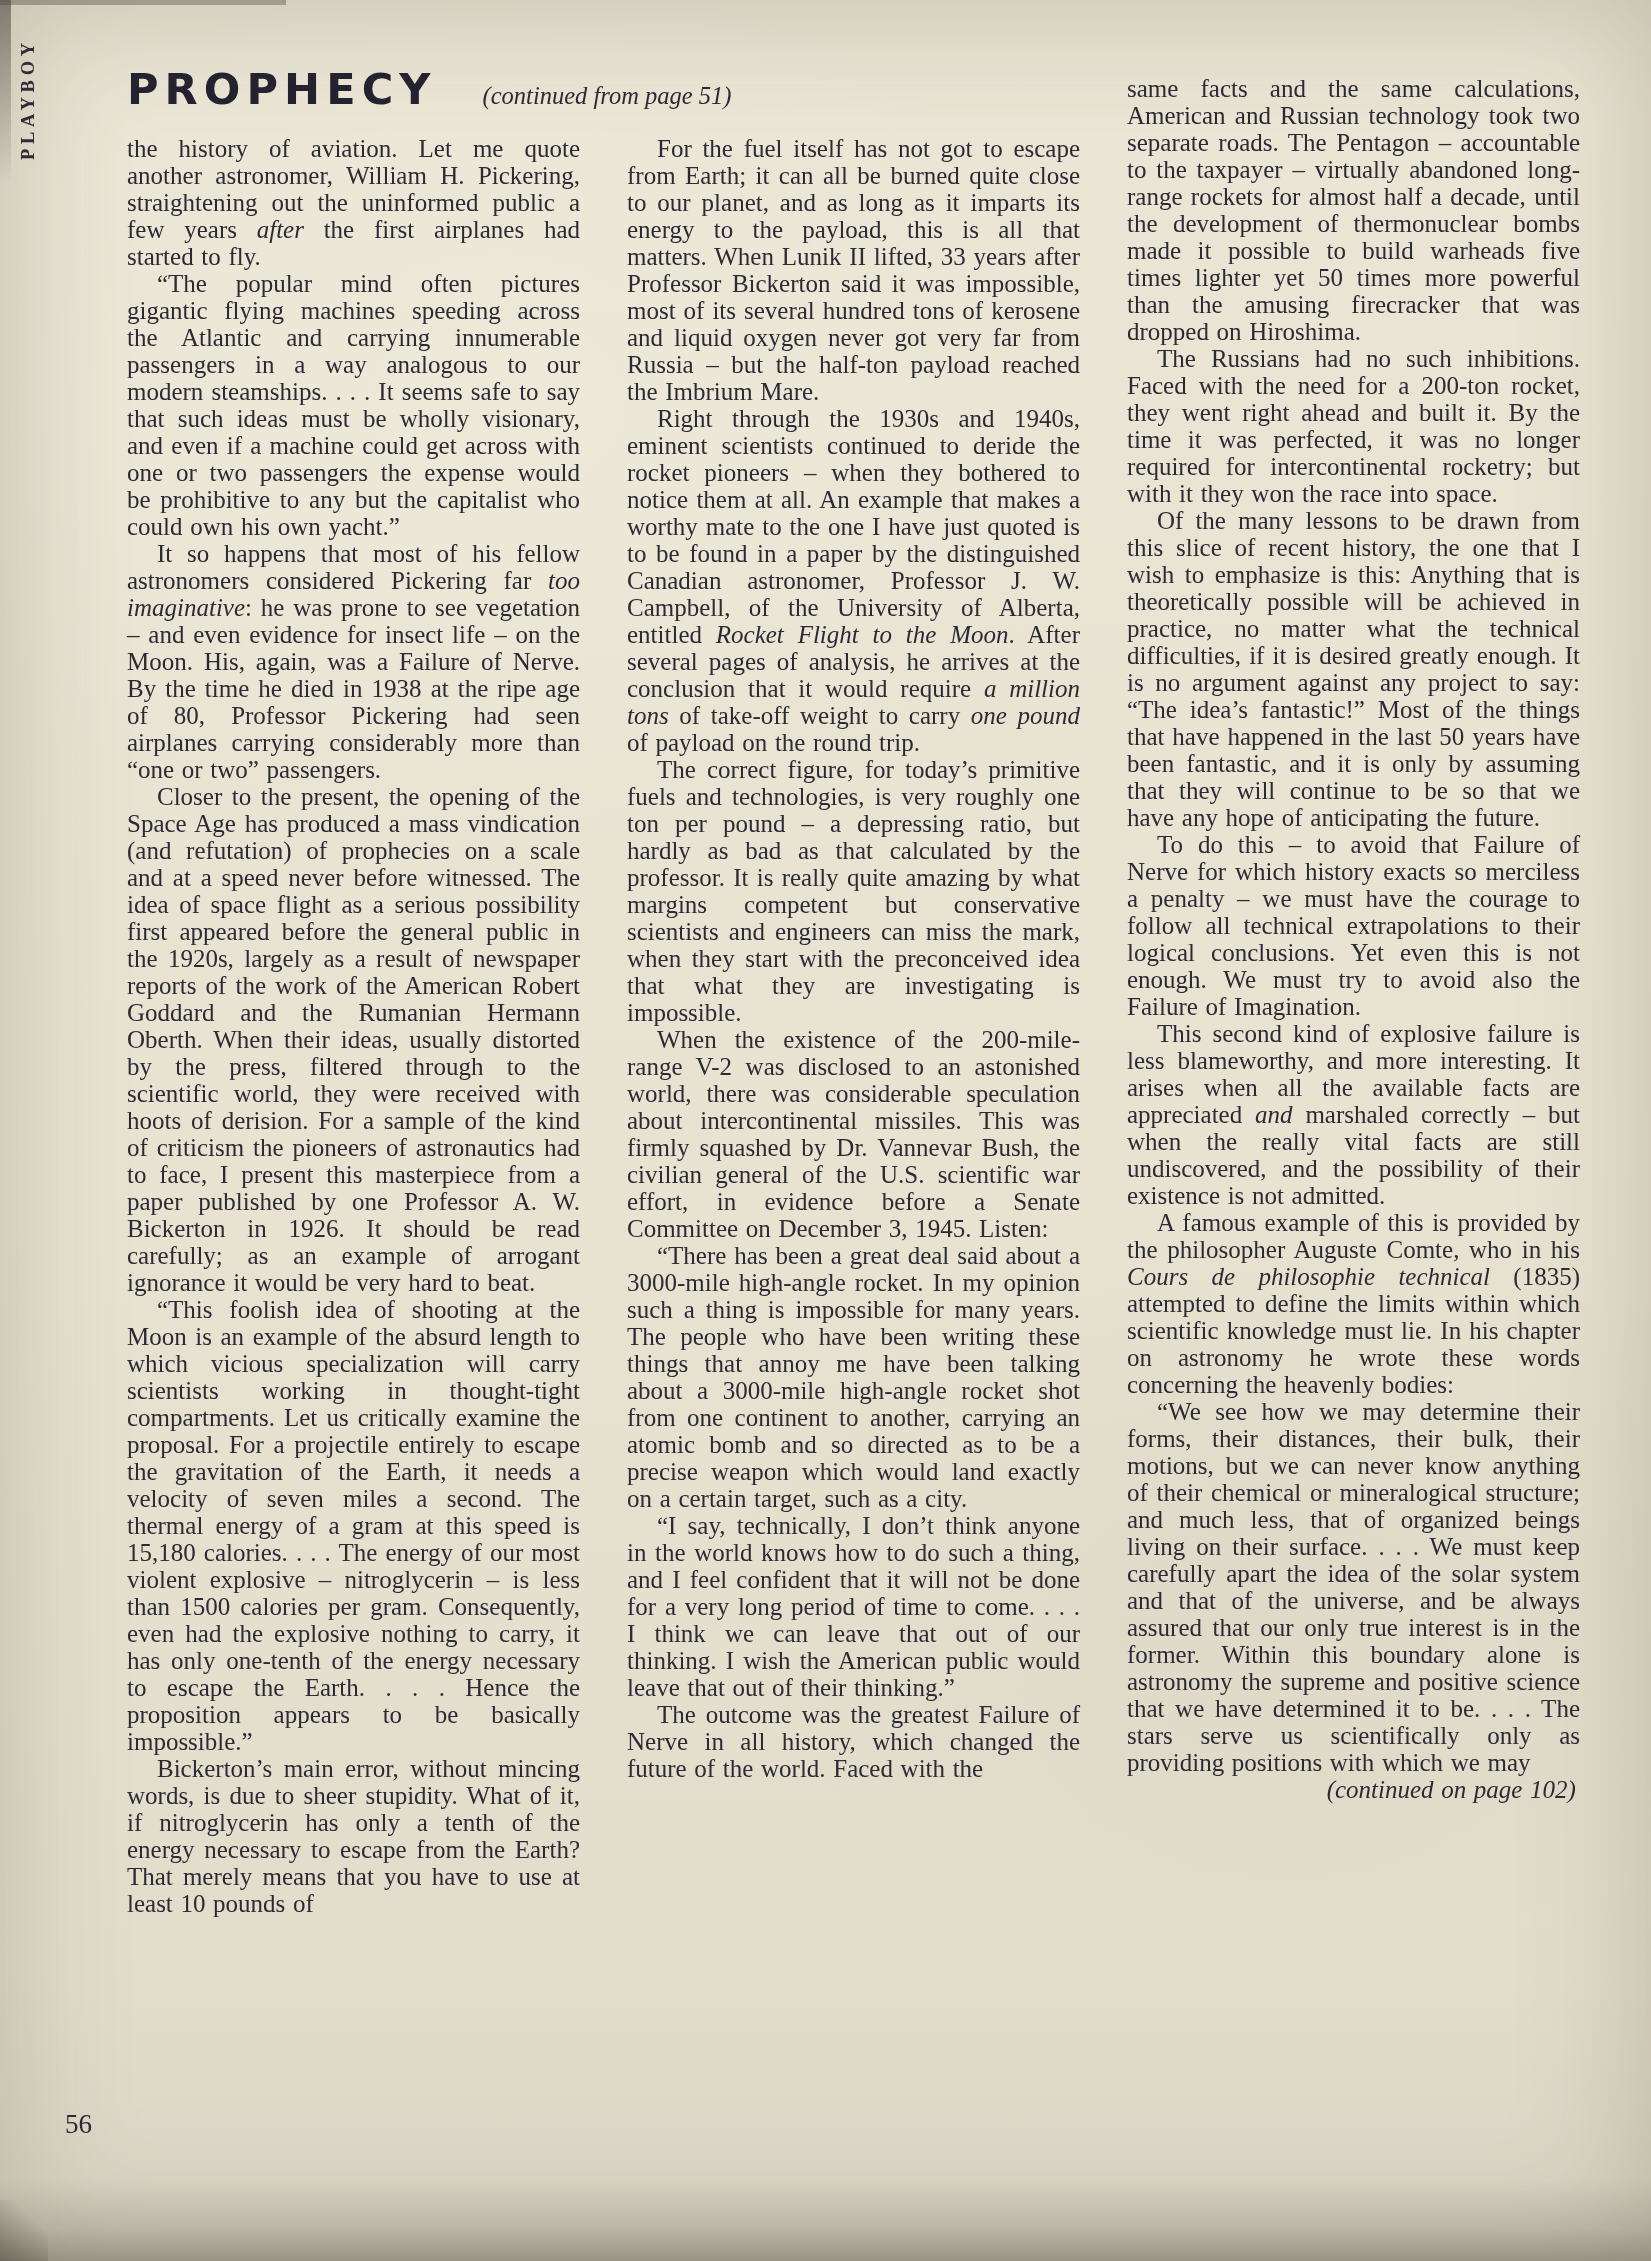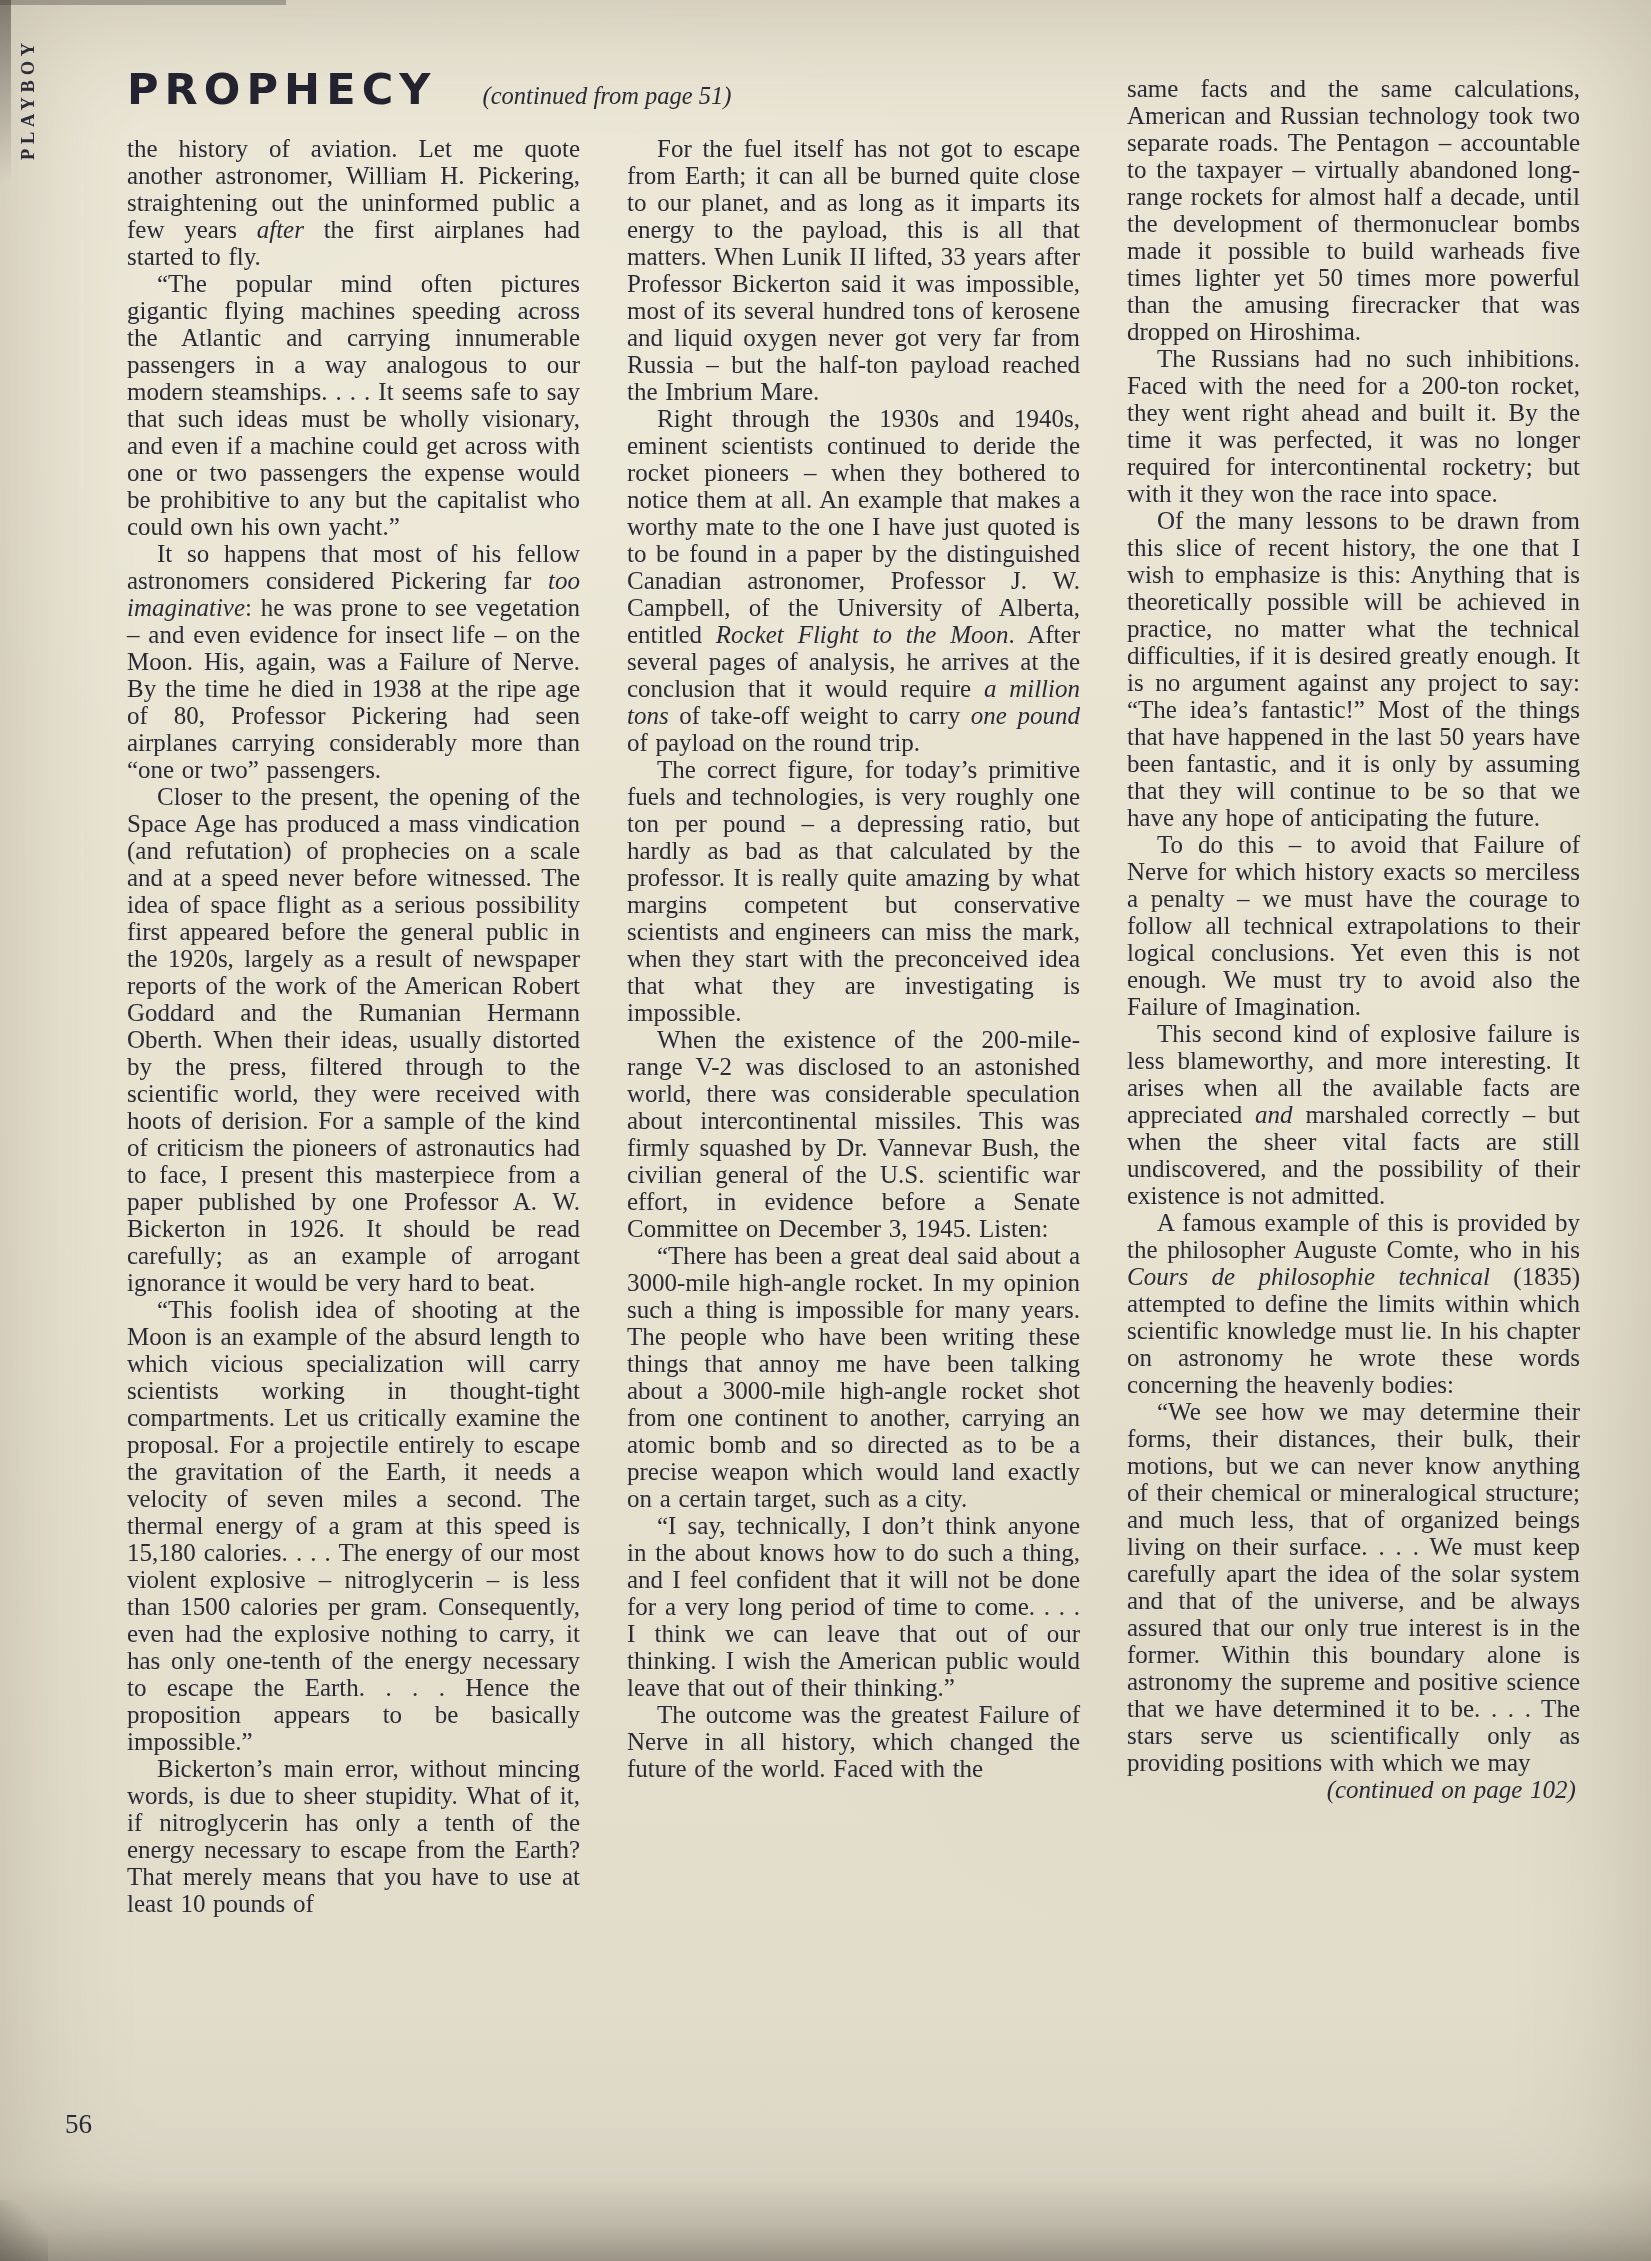--- a/index.html
+++ b/index.html
@@ -73,29 +73,29 @@
       <p class="para"><span>Closer to the present, the opening of the Space Age has produced a mass vindication (and refutation) of prophecies on a scale and at a speed never before witnessed. The idea of space flight as a serious possibility first appeared before the general public in the 1920s, largely as a result of newspaper reports of the work of the American Robert Goddard and the Rumanian Hermann Oberth. When their ideas, usually distorted by the press, filtered through to the scientific world, they were received with hoots of derision. For a sample of the kind of criticism the pioneers of astronautics had to face, I present this masterpiece from a paper published by one Professor A. W. Bickerton in 1926. It should be read carefully; as an example of arrogant ignorance it would be very hard to beat.</span></p>
       <p class="para"><span>“This foolish idea of shooting at the Moon is an example of the absurd length to which vicious specialization will carry scientists working in thought-tight compartments. Let us critically examine the proposal. For a projectile entirely to escape the gravitation of the Earth, it needs a velocity of seven miles a second. The thermal energy of a gram at this speed is 15,180 calories. . . . The energy of our most violent explosive – nitroglycerin – is less than 1500 calories per gram. Consequently, even had the explosive nothing to carry, it has only one-tenth of the energy necessary to escape the Earth. . . . Hence the proposition appears to be basically impossible.”</span></p>
       <p class="para"><span>Bickerton’s main error, without mincing words, is due to sheer stupidity. What of it, if nitroglycerin has only a tenth of the energy necessary to escape from the Earth? That merely means that you have to use at least 10 pounds of</span></p>
     </div>
   <div class="col" id="col2">
       <p class="para"><span>For the fuel itself has not got to escape from Earth; it can all be burned quite close to our planet, and as long as it imparts its energy to the payload, this is all that matters. When Lunik II lifted, 33 years after Professor Bickerton said it was impossible, most of its several hundred tons of kerosene and liquid oxygen never got very far from Russia – but the half-ton payload reached the Imbrium Mare.</span></p>
       <p class="para"><span>Right through the 1930s and 1940s, eminent scientists continued to deride the rocket pioneers – when they bothered to notice them at all. An example that makes a worthy mate to the one I have just quoted is to be found in a paper by the distinguished Canadian astronomer, Professor J. W. Campbell, of the University of Alberta, entitled </span><span class="it">Rocket Flight to the Moon</span><span>. After several pages of analysis, he arrives at the conclusion that it would require </span><span class="it">a million tons</span><span> of take-off weight to carry </span><span class="it">one pound</span><span> of payload on the round trip.</span></p>
       <p class="para"><span>The correct figure, for today’s primitive fuels and technologies, is very roughly one ton per pound – a depressing ratio, but hardly as bad as that calculated by the professor. It is really quite amazing by what margins competent but conservative scientists and engineers can miss the mark, when they start with the preconceived idea that what they are investigating is impossible.</span></p>
       <p class="para"><span>When the existence of the 200-mile-range V-2 was disclosed to an astonished world, there was considerable speculation about intercontinental missiles. This was firmly squashed by Dr. Vannevar Bush, the civilian general of the U.S. scientific war effort, in evidence before a Senate Committee on December 3, 1945. Listen:</span></p>
       <p class="para"><span>“There has been a great deal said about a 3000-mile high-angle rocket. In my opinion such a thing is impossible for many years. The people who have been writing these things that annoy me have been talking about a 3000-mile high-angle rocket shot from one continent to another, carrying an atomic bomb and so directed as to be a precise weapon which would land exactly on a certain target, such as a city.</span></p>
-      <p class="para"><span>“I say, technically, I don’t think anyone in the about knows how to do such a thing, and I feel confident that it will not be done for a very long period of time to come. . . . I think we can leave that out of our thinking. I wish the American public would leave that out of their thinking.”</span></p>
+      <p class="para"><span>“I say, technically, I don’t think anyone in the world knows how to do such a thing, and I feel confident that it will not be done for a very long period of time to come. . . . I think we can leave that out of our thinking. I wish the American public would leave that out of their thinking.”</span></p>
       <p class="para"><span>The outcome was the greatest Failure of Nerve in all history, which changed the future of the world. Faced with the</span></p>
     </div>
   <div class="col" id="col3">
     <p class="para flush"><span>same facts and the same calculations, American and Russian technology took two separate roads. The Pentagon – accountable to the taxpayer – virtually abandoned long-range rockets for almost half a decade, until the development of thermonuclear bombs made it possible to build warheads five times lighter yet 50 times more powerful than the amusing firecracker that was dropped on Hiroshima.</span></p>
       <p class="para"><span>The Russians had no such inhibitions. Faced with the need for a 200-ton rocket, they went right ahead and built it. By the time it was perfected, it was no longer required for intercontinental rocketry; but with it they won the race into space.</span></p>
       <p class="para"><span>Of the many lessons to be drawn from this slice of recent history, the one that I wish to emphasize is this: Anything that is theoretically possible will be achieved in practice, no matter what the technical difficulties, if it is desired greatly enough. It is no argument against any project to say: “The idea’s fantastic!” Most of the things that have happened in the last 50 years have been fantastic, and it is only by assuming that they will continue to be so that we have any hope of anticipating the future.</span></p>
       <p class="para"><span>To do this – to avoid that Failure of Nerve for which history exacts so merciless a penalty – we must have the courage to follow all technical extrapolations to their logical conclusions. Yet even this is not enough. We must try to avoid also the Failure of Imagination.</span></p>
-      <p class="para"><span>This second kind of explosive failure is less blameworthy, and more interesting. It arises when all the available facts are appreciated </span><span class="it">and</span><span> marshaled correctly – but when the sheer vital facts are still undiscovered, and the possibility of their existence is not admitted.</span></p>
+      <p class="para"><span>This second kind of explosive failure is less blameworthy, and more interesting. It arises when all the available facts are appreciated </span><span class="it">and</span><span> marshaled correctly – but when the really vital facts are still undiscovered, and the possibility of their existence is not admitted.</span></p>
       <p class="para"><span>A famous example of this is provided by the philosopher Auguste Comte, who in his </span><span class="it">Cours de philosophie technical</span><span> (1835) attempted to define the limits within which scientific knowledge must lie. In his chapter on astronomy he wrote these words concerning the heavenly bodies:</span></p>
       <p class="para"><span>“We see how we may determine their forms, their distances, their bulk, their motions, but we can never know anything of their chemical or mineralogical structure; and much less, that of organized beings living on their surface. . . . We must keep carefully apart the idea of the solar system and that of the universe, and be always assured that our only true interest is in the former. Within this boundary alone is astronomy the supreme and positive science that we have determined it to be. . . . The stars serve us scientifically only as providing positions with which we may</span></p>
       <div class="col-footer">(continued on page 102)</div>
   </div>
 
   <div class="page-number">56</div>
 
   <div class="edge-left"></div>
   <div class="edge-top"></div>
   <div class="corner-bl"></div>

